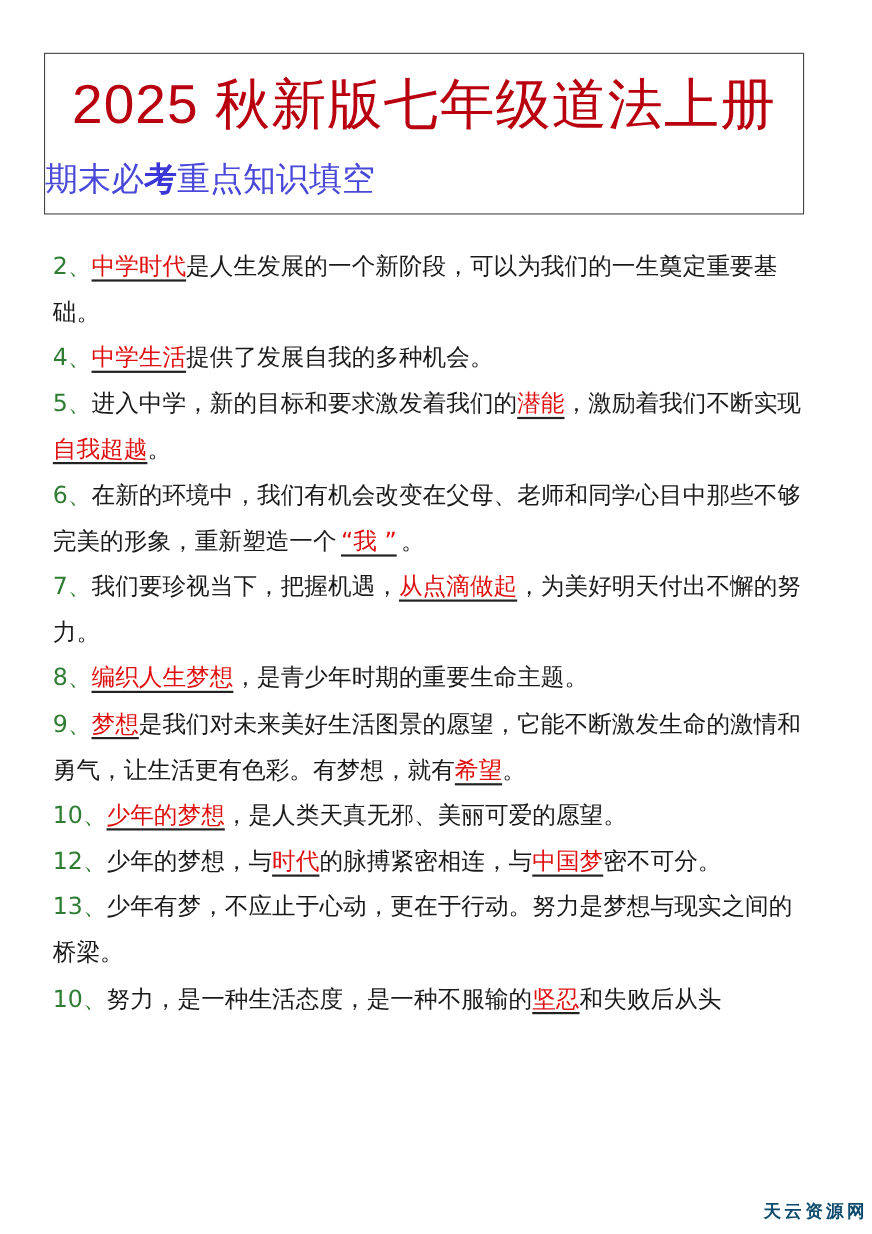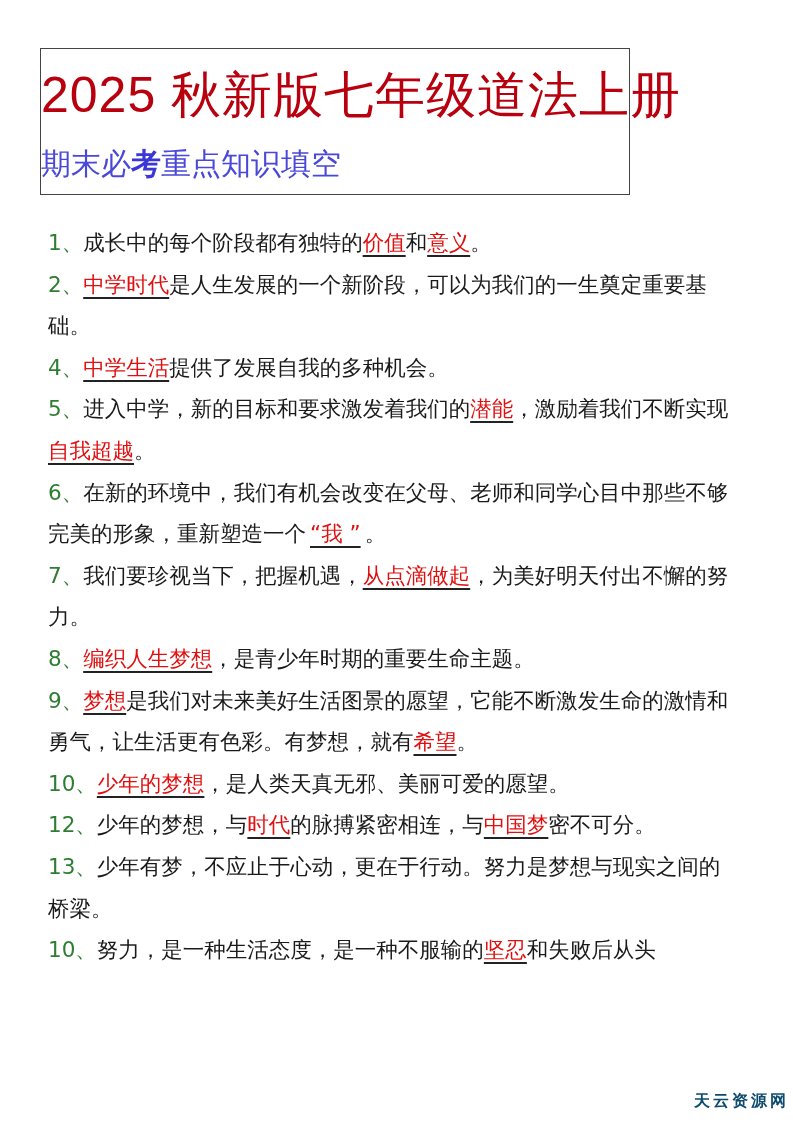--- a/index.html
+++ b/index.html
@@ -1,21 +1,21 @@
 <!DOCTYPE html>
 <html><head>
   <meta charset="utf-8">
   <style>
     html, body { margin: 0; padding: 0; }
     body {
       width: 793px; height: 1122px; background: #ffffff; position: relative; overflow: hidden;
       font-family: "DejaVu Sans", "Liberation Sans", sans-serif;
     }
     .title-box {
-      position: absolute; left: 40px; top: 48px; width: 590px; height: 147px;
+      position: absolute; left: 40px; top: 48px; width: 691px; height: 147px;
       border: 1.5px solid #444; box-sizing: border-box;
     }
     .title {
       position: absolute; left: 0; right: 0; top: 14px; text-align: center;
       font-family: "Liberation Sans", "DejaVu Sans", sans-serif;
       font-size: 50px; line-height: 64px; color: #b8000e; letter-spacing: 1px; white-space: nowrap;
     }
     .subtitle {
       position: absolute; left: 0; right: 0; top: 95px; text-align: left;
       font-family: "DejaVu Serif", "Liberation Serif", serif;
@@ -43,21 +43,20 @@
 <body>
 
 <div class="title-box">
   <div class="title">2025 秋新版七年级道法上册</div>
   <div class="subtitle">
     <span>期末必</span><span class="bold">考</span><span>重点知识填空</span>
   </div>
 </div>
 
 <div class="content" id="content">
-    <p class="item"><span class="num">1</span><span class="sep">、</span><span>成长中的每个阶段都有独特的</span><span class="blank">价值</span><span>和</span><span class="blank">意义</span><span>。</span></p>
     <p class="item"><span class="num">2</span><span class="sep">、</span><span class="blank">中学时代</span><span>是人生发展的一个新阶段，可以为我们的一生奠定重要基础。</span></p>
     <p class="item"><span class="num">4</span><span class="sep">、</span><span class="blank">中学生活</span><span>提供了发展自我的多种机会。</span></p>
     <p class="item"><span class="num">5</span><span class="sep">、</span><span>进入中学，新的目标和要求激发着我们的</span><span class="blank">潜能</span><span>，激励着我们不断实现</span><span class="blank">自我超越</span><span>。</span></p>
     <p class="item"><span class="num">6</span><span class="sep">、</span><span>在新的环境中，我们有机会改变在父母、老师和同学心目中那些不够完美的形象，重新塑造一个</span><span class="blank wide">“我 ”</span><span>。</span></p>
     <p class="item"><span class="num">7</span><span class="sep">、</span><span>我们要珍视当下，把握机遇，</span><span class="blank">从点滴做起</span><span>，为美好明天付出不懈的努力。</span></p>
     <p class="item"><span class="num">8</span><span class="sep">、</span><span class="blank">编织人生梦想</span><span>，是青少年时期的重要生命主题。</span></p>
     <p class="item"><span class="num">9</span><span class="sep">、</span><span class="blank">梦想</span><span>是我们对未来美好生活图景的愿望，它能不断激发生命的激情和勇气，让生活更有色彩。有梦想，就有</span><span class="blank">希望</span><span>。</span></p>
     <p class="item"><span class="num">10</span><span class="sep">、</span><span class="blank">少年的梦想</span><span>，是人类天真无邪、美丽可爱的愿望。</span></p>
     <p class="item"><span class="num">12</span><span class="sep">、</span><span>少年的梦想，与</span><span class="blank">时代</span><span>的脉搏紧密相连，与</span><span class="blank">中国梦</span><span>密不可分。</span></p>
     <p class="item"><span class="num">13</span><span class="sep">、</span><span>少年有梦，不应止于心动，更在于行动。努力是梦想与现实之间的桥梁。</span></p>

